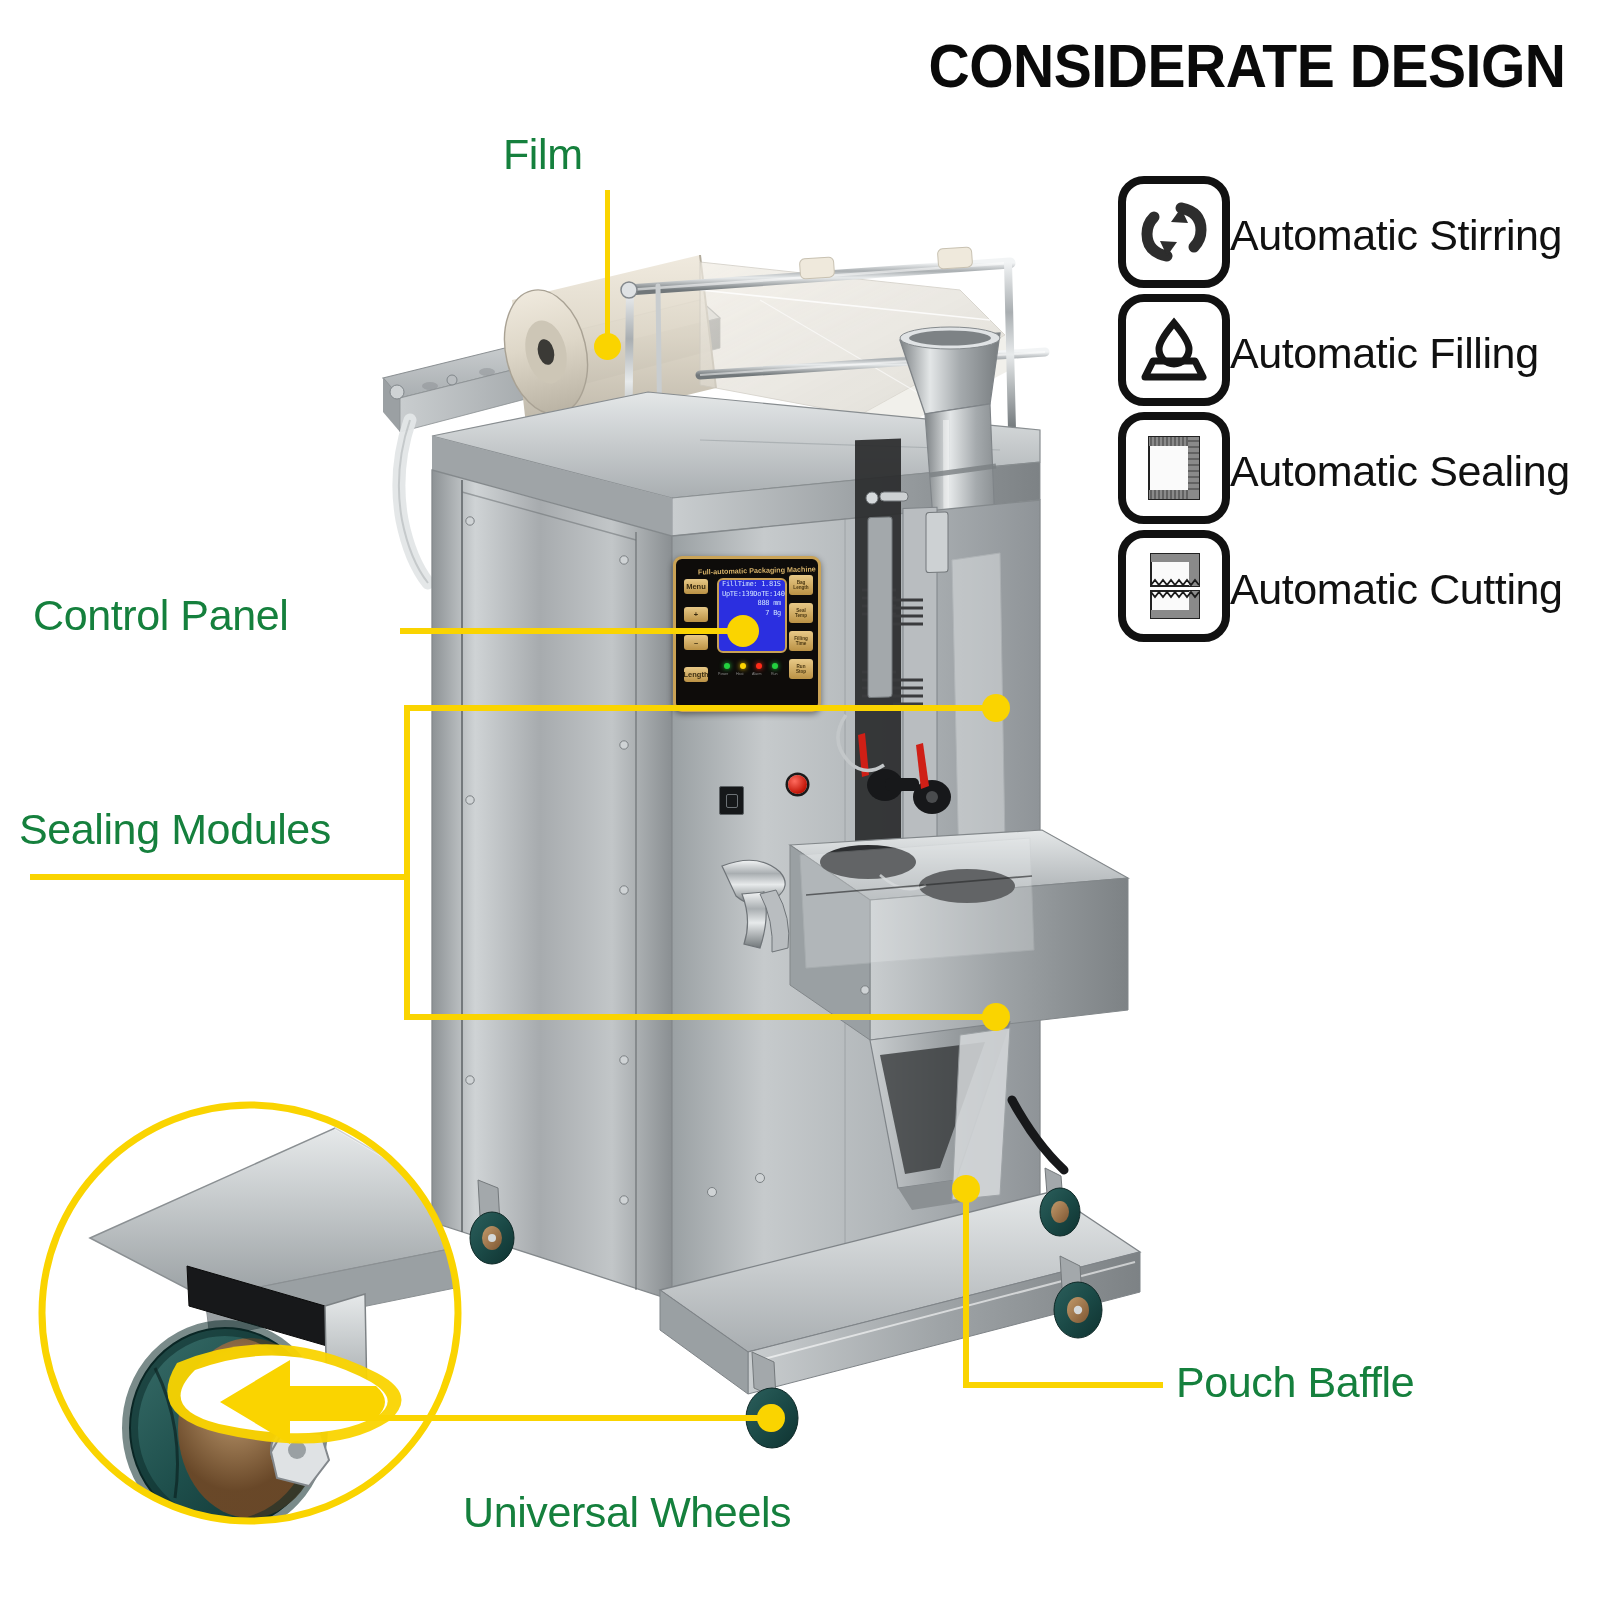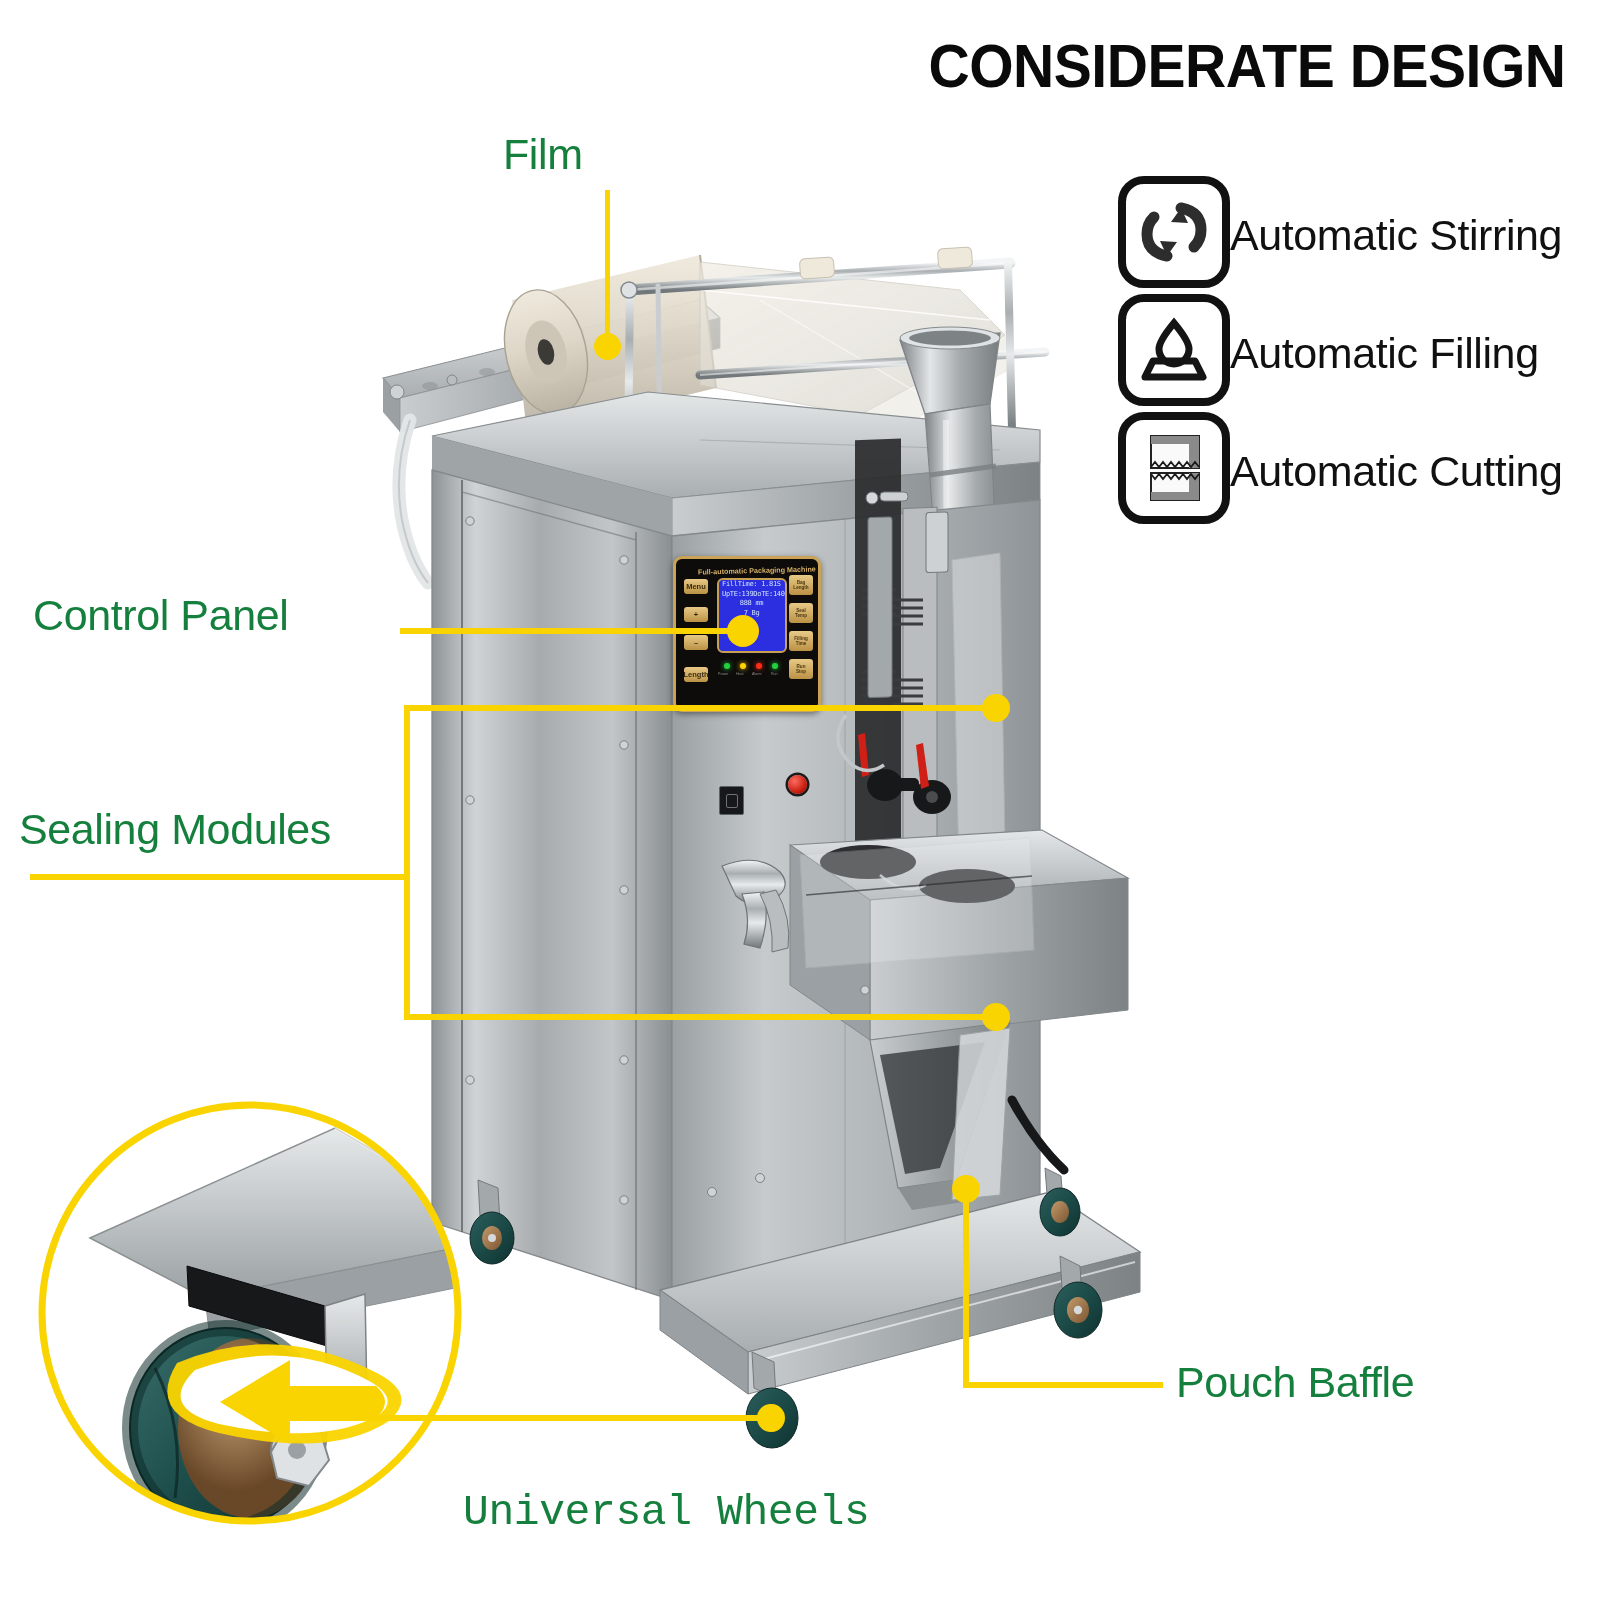--- a/index.html
+++ b/index.html
@@ -34,21 +34,21 @@
   
   .panel{position:absolute;left:673px;top:556px;width:142px;height:150px;
          background:#0e0c0a;border:3px solid #caa356;border-radius:9px;overflow:hidden;
          box-shadow:0 2px 6px rgba(0,0,0,.45);}
   .panel-title{position:absolute;left:22px;top:7px;font-size:7.2px;color:#d9b46a;
                transform:rotate(-1.5deg);white-space:nowrap;font-weight:bold;}
   .lcd{position:absolute;left:41px;top:19px;width:66px;height:71px;background:#2b2fe0;
        border:2px solid #c8a054;border-radius:6px;overflow:hidden;}
   .lcd div{color:#cfe3ff;font-family:"DejaVu Sans Mono",monospace;font-size:7px;
            line-height:9.6px;padding-left:3px;white-space:nowrap;letter-spacing:-0.3px;}
-  .lcd .r3,.lcd .r4{text-align:center;padding-right:4px;}
+  .lcd .r3,.lcd .r4{text-align:right;padding-right:4px;}
   .kbtn{position:absolute;width:24px;height:15px;background:linear-gradient(#e8c987,#bb9245);
         border-radius:3px;color:#3a2c10;font-size:7.5px;display:flex;align-items:center;
         justify-content:center;font-weight:bold;}
   .rbtn{position:absolute;left:113px;width:24px;height:20px;
         background:linear-gradient(#e8c987,#bb9245);border-radius:3px;
         color:#4a3712;font-size:4.6px;display:flex;flex-direction:column;
         align-items:center;justify-content:center;line-height:5px;font-weight:bold;}
   .led{position:absolute;width:6px;height:6px;border-radius:50%;top:104px;}
   .ledlbl{position:absolute;top:113px;font-size:3.6px;color:#8b8b8b;white-space:nowrap;}
 
@@ -405,21 +405,21 @@
 
 <div class="ln" style="left:255px;top:1415px;width:510px;height:6px;"></div>
 <div class="dot" style="left:757px;top:1404px;width:28px;height:28px;"></div>
 
 <div class="title">CONSIDERATE DESIGN</div>
 
 <div class="lbl" style="left:503px;top:130px;">Film</div>
 <div class="lbl" style="left:33px;top:591px;">Control Panel</div>
 <div class="lbl" style="left:19px;top:805px;">Sealing Modules</div>
 <div class="lbl" style="left:1176px;top:1358px;">Pouch Baffle</div>
-<div class="lbl" style="left:463px;top:1488px;font-family:Liberation Mono, monospace;">Universal Wheels</div>
+<div class="lbl" style="left:463px;top:1488px;">Universal Wheels</div>
 
 <div class="features">
 
   <div class="feat">
     <div class="featbox">
       <svg width="74" height="74" viewBox="0 0 74 74">
         <path d="M44 13 q20 4 20 22 q0 10 -7 17" fill="none" stroke="#2d2d2d" stroke-width="11" stroke-linecap="round"></path>
         <path d="M30 61 q-20 -4 -20 -22 q0 -10 7 -17" fill="none" stroke="#2d2d2d" stroke-width="11" stroke-linecap="round"></path>
         <path d="M44 13 l-10 14 l17 1 z" fill="#2d2d2d"></path>
         <path d="M30 61 l10 -14 l-17 -1 z" fill="#2d2d2d"></path>
@@ -431,20 +431,36 @@
   <div class="feat">
     <div class="featbox">
       <svg width="74" height="74" viewBox="0 0 74 74">
         <path d="M37 10 q15 18 15 26 a15 15 0 0 1 -30 0 q0 -8 15 -26 z" fill="none" stroke="#151515" stroke-width="7"></path>
         <path d="M16 48 h42 l8 16 h-58 z" fill="none" stroke="#151515" stroke-width="7" stroke-linejoin="round"></path>
       </svg>
     </div>
     <div class="feat-label">Automatic Filling</div>
   </div>
 
+  <div class="feat">
+    <div class="featbox">
+      <svg width="74" height="74" viewBox="0 0 74 74">
+        <rect x="12" y="6" width="50" height="62" fill="#fafafa" stroke="#222" stroke-width="2"></rect>
+        <rect x="12" y="6" width="50" height="9" fill="#8a8a8a"></rect>
+        <rect x="12" y="59" width="50" height="9" fill="#8a8a8a"></rect>
+        <rect x="51" y="6" width="11" height="62" fill="#8a8a8a"></rect>
+        <g stroke="#3a3a3a" stroke-width="1">
+          <path d="M14 6 v9 M18 6 v9 M22 6 v9 M26 6 v9 M30 6 v9 M34 6 v9 M38 6 v9 M42 6 v9 M46 6 v9 M50 6 v9"></path>
+          <path d="M14 59 v9 M18 59 v9 M22 59 v9 M26 59 v9 M30 59 v9 M34 59 v9 M38 59 v9 M42 59 v9 M46 59 v9 M50 59 v9"></path>
+          <path d="M51 10 h11 M51 16 h11 M51 22 h11 M51 28 h11 M51 34 h11 M51 40 h11 M51 46 h11 M51 52 h11 M51 58 h11"></path>
+        </g>
+      </svg>
+    </div>
+    <div class="feat-label">Automatic Sealing</div>
+  </div>
 
   <div class="feat">
     <div class="featbox">
       <svg width="74" height="74" viewBox="0 0 74 74">
         <rect x="14" y="5" width="48" height="32" fill="#fafafa" stroke="#222" stroke-width="2"></rect>
         <rect x="14" y="5" width="48" height="8" fill="#8a8a8a"></rect>
         <rect x="52" y="5" width="10" height="32" fill="#8a8a8a"></rect>
         <path d="M14 36 l4 -5 l4 5 l4 -5 l4 5 l4 -5 l4 5 l4 -5 l4 5 l4 -5 l4 5 l4 -5 l4 5" fill="none" stroke="#1a1a1a" stroke-width="1.8"></path>
         <rect x="14" y="42" width="48" height="27" fill="#fafafa" stroke="#222" stroke-width="2"></rect>
         <rect x="14" y="61" width="48" height="8" fill="#8a8a8a"></rect>

